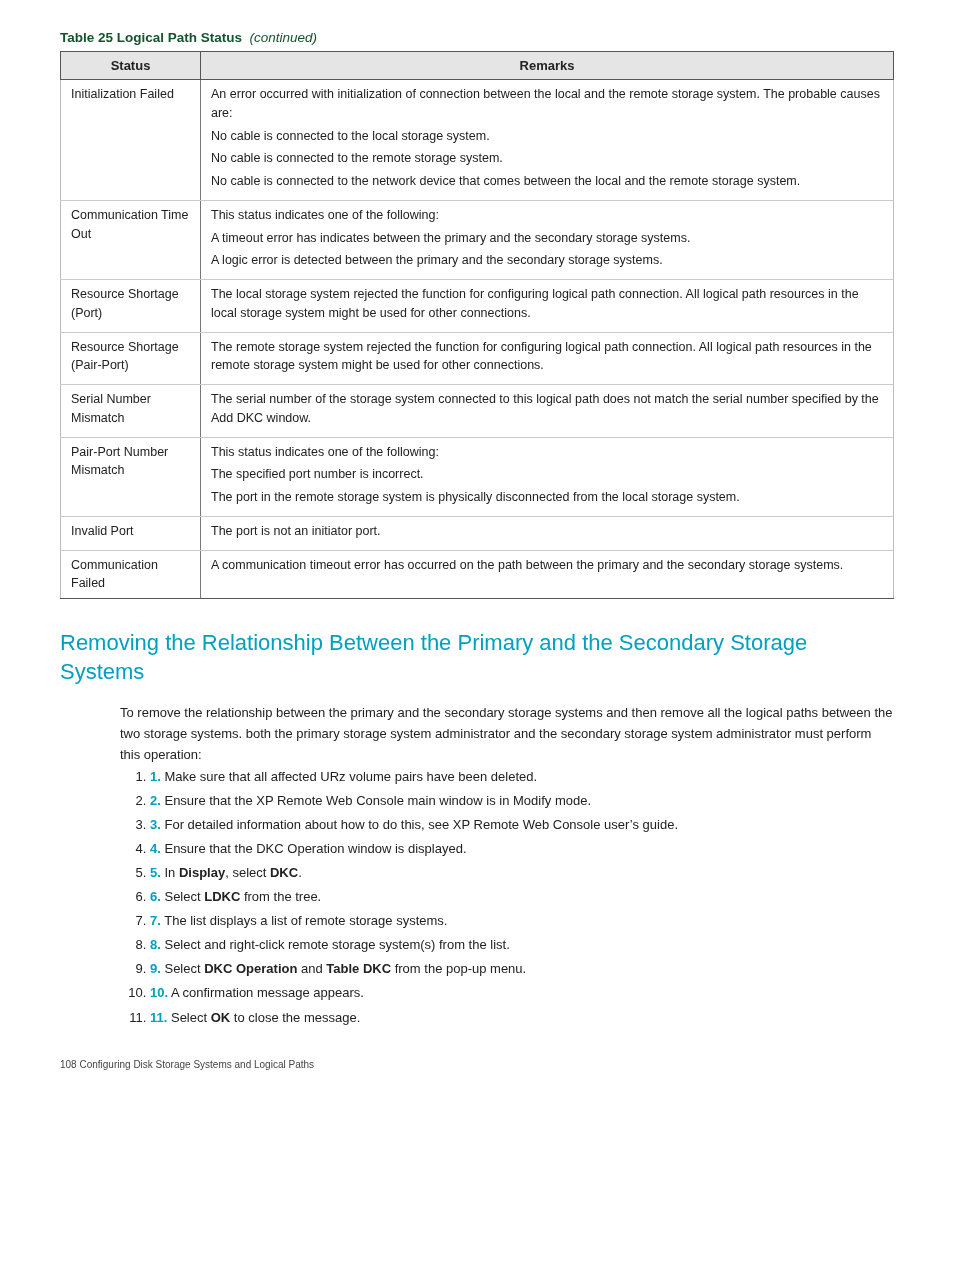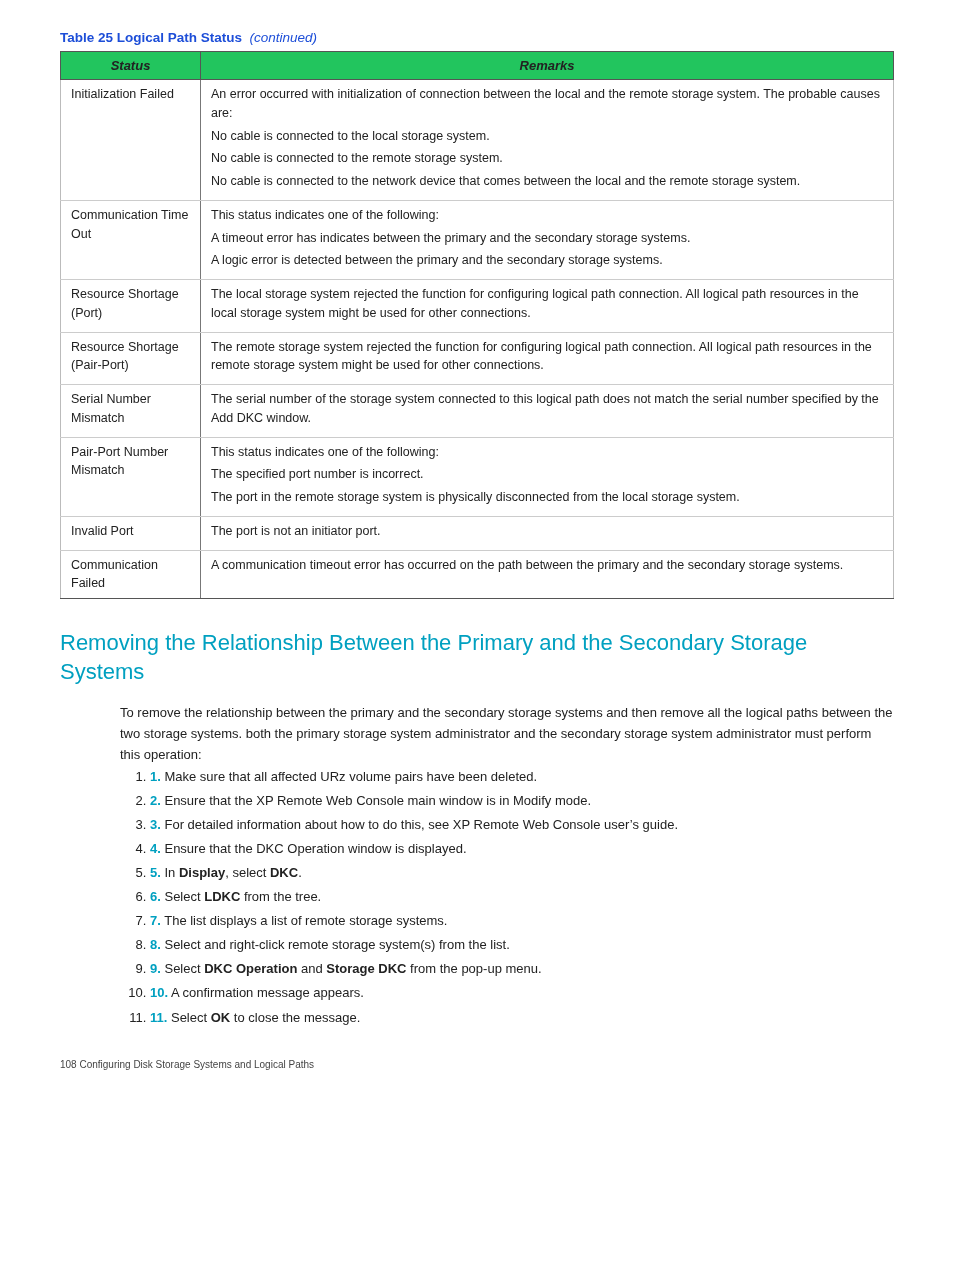--- a/index.html
+++ b/index.html
@@ -7,44 +7,43 @@
       background: #fff;
       font-family: Arial, Helvetica, sans-serif;
       font-size: 13px;
       color: #222;
       width: 954px;
       min-height: 1271px;
       padding: 30px 60px 40px 60px;
     }
 
     .table-title {
-      color: #1d4ed8;
+      color: #14532d;
       font-size: 13.5px;
       font-weight: bold;
       margin-bottom: 6px;
     }
     .table-title .continued {
       font-style: italic;
       font-weight: normal;
     }
 
     table.main-table {
       width: 100%;
       border-collapse: collapse;
       border: 1.5px solid #555;
       margin-bottom: 30px;
     }
     table.main-table th {
-      background: #22c55e;
+      background: #e5e5e5;
       border: 1.5px solid #555;
       padding: 6px 10px;
       font-weight: bold;
       font-size: 13px;
       text-align: center;
-      font-style: italic;
     }
     table.main-table td {
       border: 1px solid #bbb;
       padding: 5px 10px;
       vertical-align: top;
       font-size: 12.5px;
       line-height: 1.5;
     }
     table.main-table td.status-cell {
       width: 140px;
@@ -199,18 +198,18 @@
 
 <ol class="steps" id="steps-list">
 <li><span class="step-number">1.</span> Make sure that all affected URz volume pairs have been deleted.</li>
     <li><span class="step-number">2.</span> Ensure that the XP Remote Web Console main window is in Modify mode.</li>
     <li><span class="step-number">3.</span> For detailed information about how to do this, see XP Remote Web Console user’s guide.</li>
     <li><span class="step-number">4.</span> Ensure that the DKC Operation window is displayed.</li>
     <li><span class="step-number">5.</span> In <b>Display</b>, select <b>DKC</b>.</li>
     <li><span class="step-number">6.</span> Select <b>LDKC</b> from the tree.</li>
     <li><span class="step-number">7.</span> The list displays a list of remote storage systems.</li>
     <li><span class="step-number">8.</span> Select and right-click remote storage system(s) from the list.</li>
-    <li><span class="step-number">9.</span> Select <b>DKC Operation</b> and <b>Storage DKC</b> from the pop-up menu.</li>
+    <li><span class="step-number">9.</span> Select <b>DKC Operation</b> and <b>Table DKC</b> from the pop-up menu.</li>
     <li><span class="step-number">10.</span> A confirmation message appears.</li>
     <li><span class="step-number">11.</span> Select <b>OK</b> to close the message.</li>
   </ol>
 
 <div class="page-footer">108   Configuring Disk Storage Systems and Logical Paths</div>
 
 </body></html>

